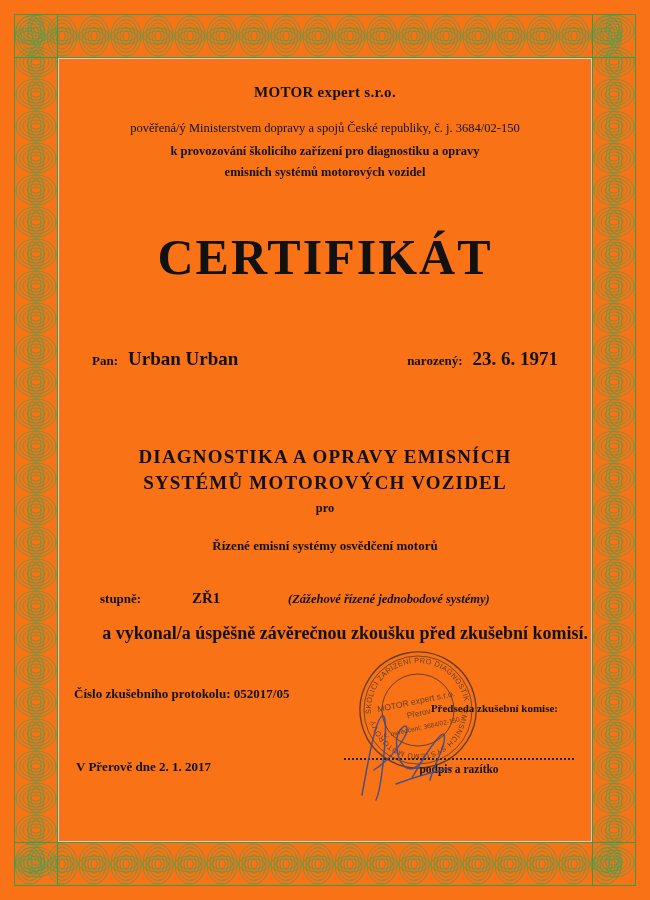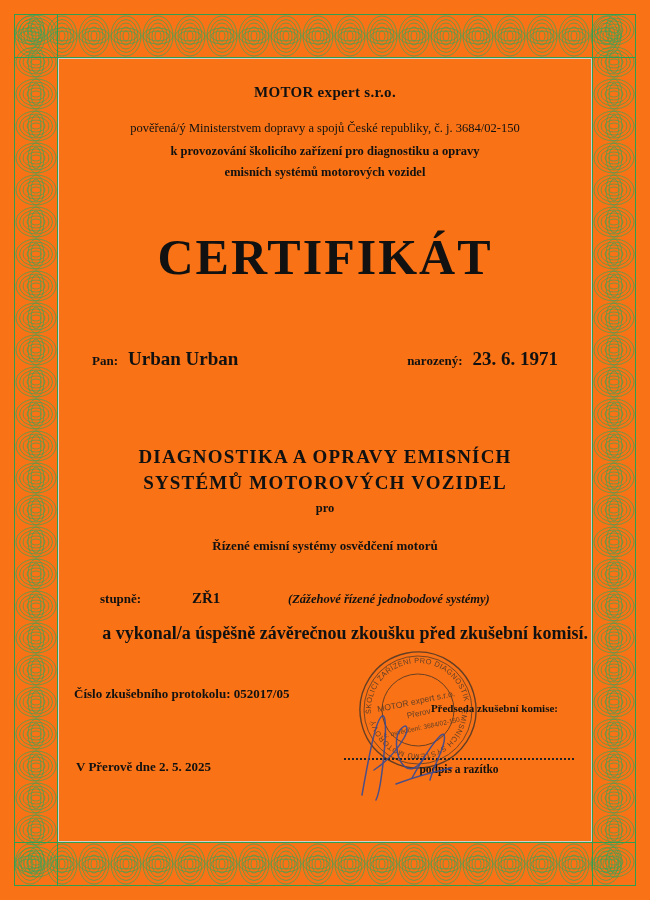--- a/index.html
+++ b/index.html
@@ -403,21 +403,21 @@
       <span class="g-desc">(Zážehové řízené jednobodové systémy)</span>
     </div>
 
     <div class="exam-line">a vykonal/a úspěšně závěrečnou zkoušku před zkušební komisí.</div>
 
     <div class="protocol">Číslo zkušebního protokolu: 052017/05</div>
 
     <div class="chair">Předseda zkušební komise:</div>
 
     <div class="footer-row">
-      <div class="place">V Přerově dne 2. 5. 2025</div>
+      <div class="place">V Přerově dne 2. 1. 2017</div>
       <div class="sig-block">
         <div class="dotted"></div>
         <div class="sig-caption">podpis a razítko</div>
       </div>
     </div>
   </div>
 
   <div class="stamp">
     <svg width="140" height="140" viewBox="0 0 140 140" xmlns="http://www.w3.org/2000/svg">
       <g transform="rotate(-12 70 70)" opacity="0.72">

